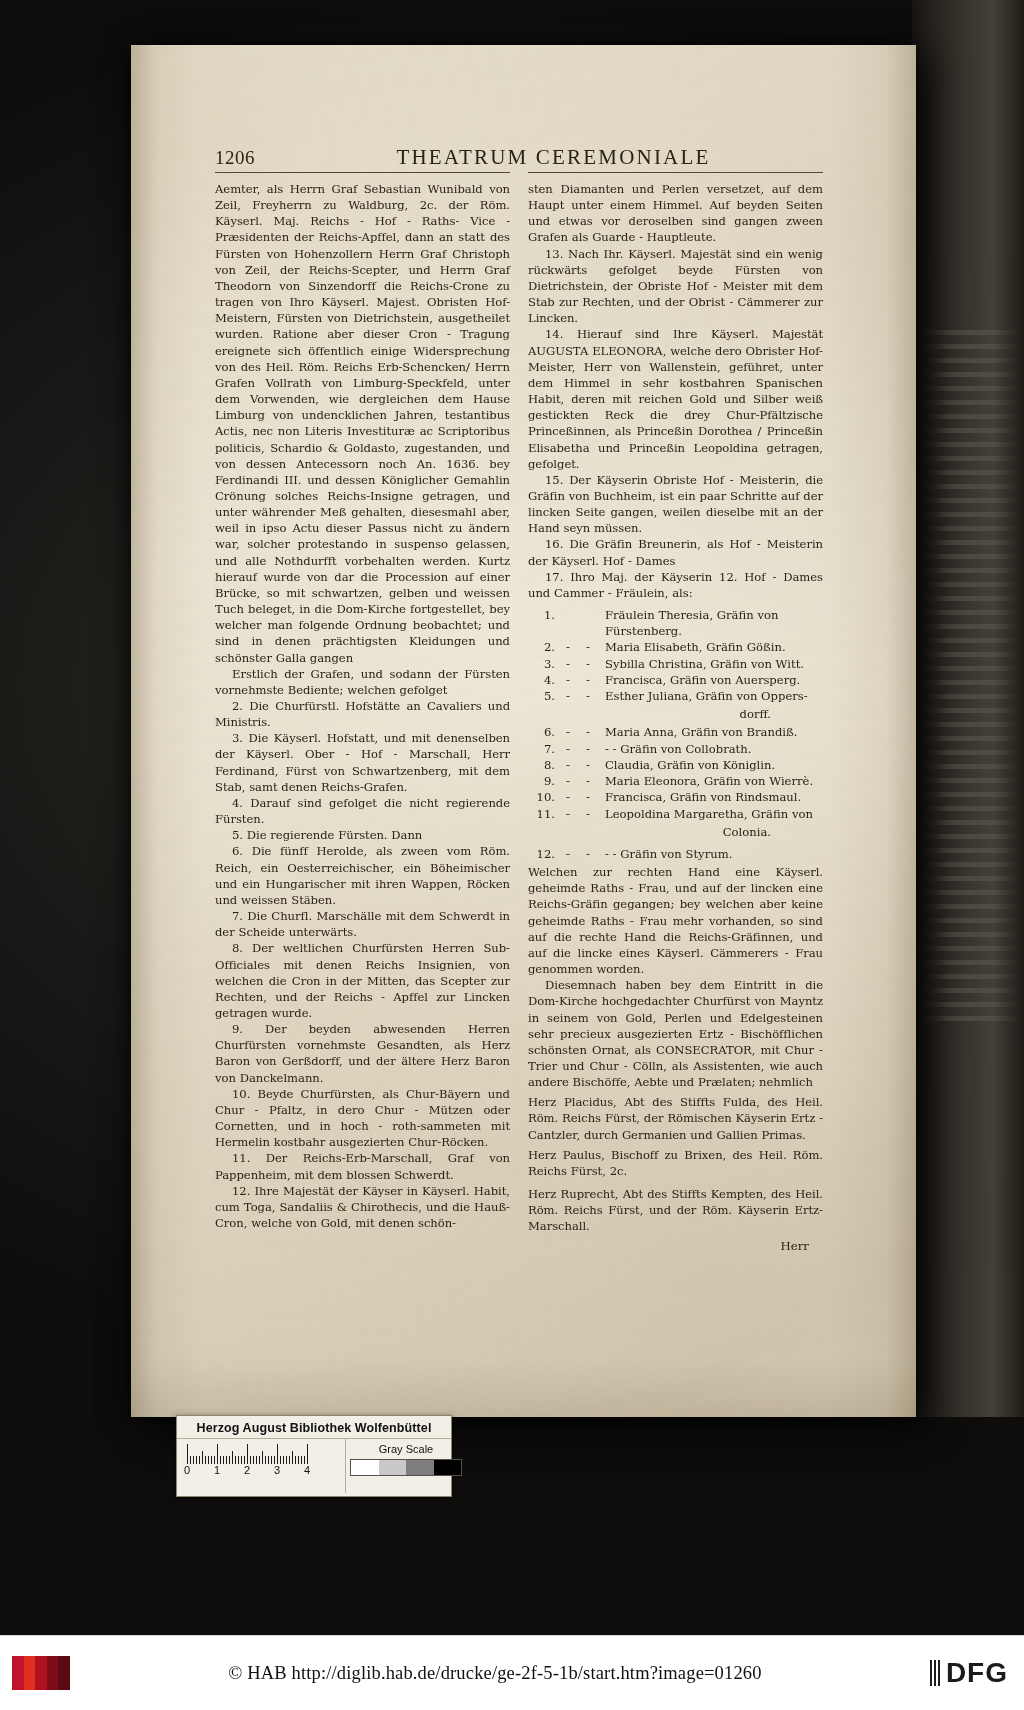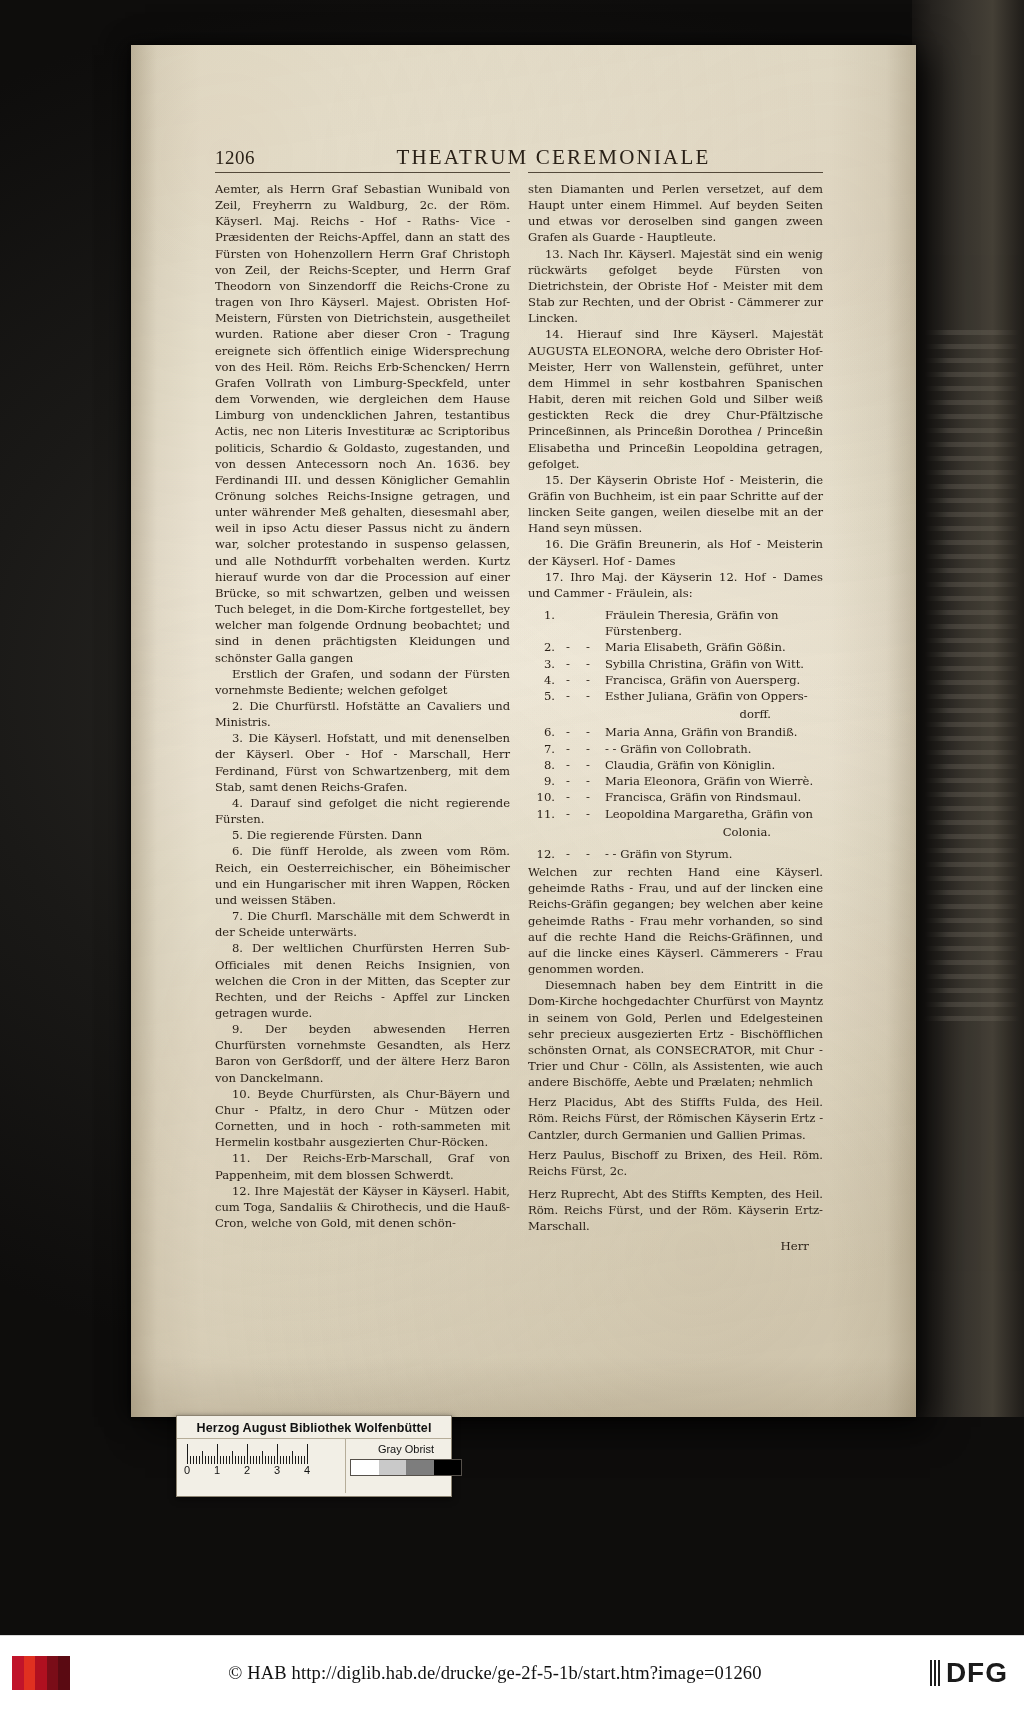--- a/index.html
+++ b/index.html
@@ -457,21 +457,21 @@
         </div>
       <div id="ruler-nums">
         <span style="left:2px">0</span>
         <span style="left:32px">1</span>
         <span style="left:62px">2</span>
         <span style="left:92px">3</span>
         <span style="left:122px">4</span>
       </div>
     </div>
     <div id="gray-zone">
-      <div id="gray-label">Gray Obrist</div>
+      <div id="gray-label">Gray Scale</div>
       <div id="gray-patches">
           <i style="background: rgb(255, 255, 255);"></i>
           <i style="background: rgb(201, 201, 201);"></i>
           <i style="background: rgb(125, 125, 125);"></i>
           <i style="background: rgb(0, 0, 0);"></i>
         </div>
     </div>
   </div>
 </div>
 

